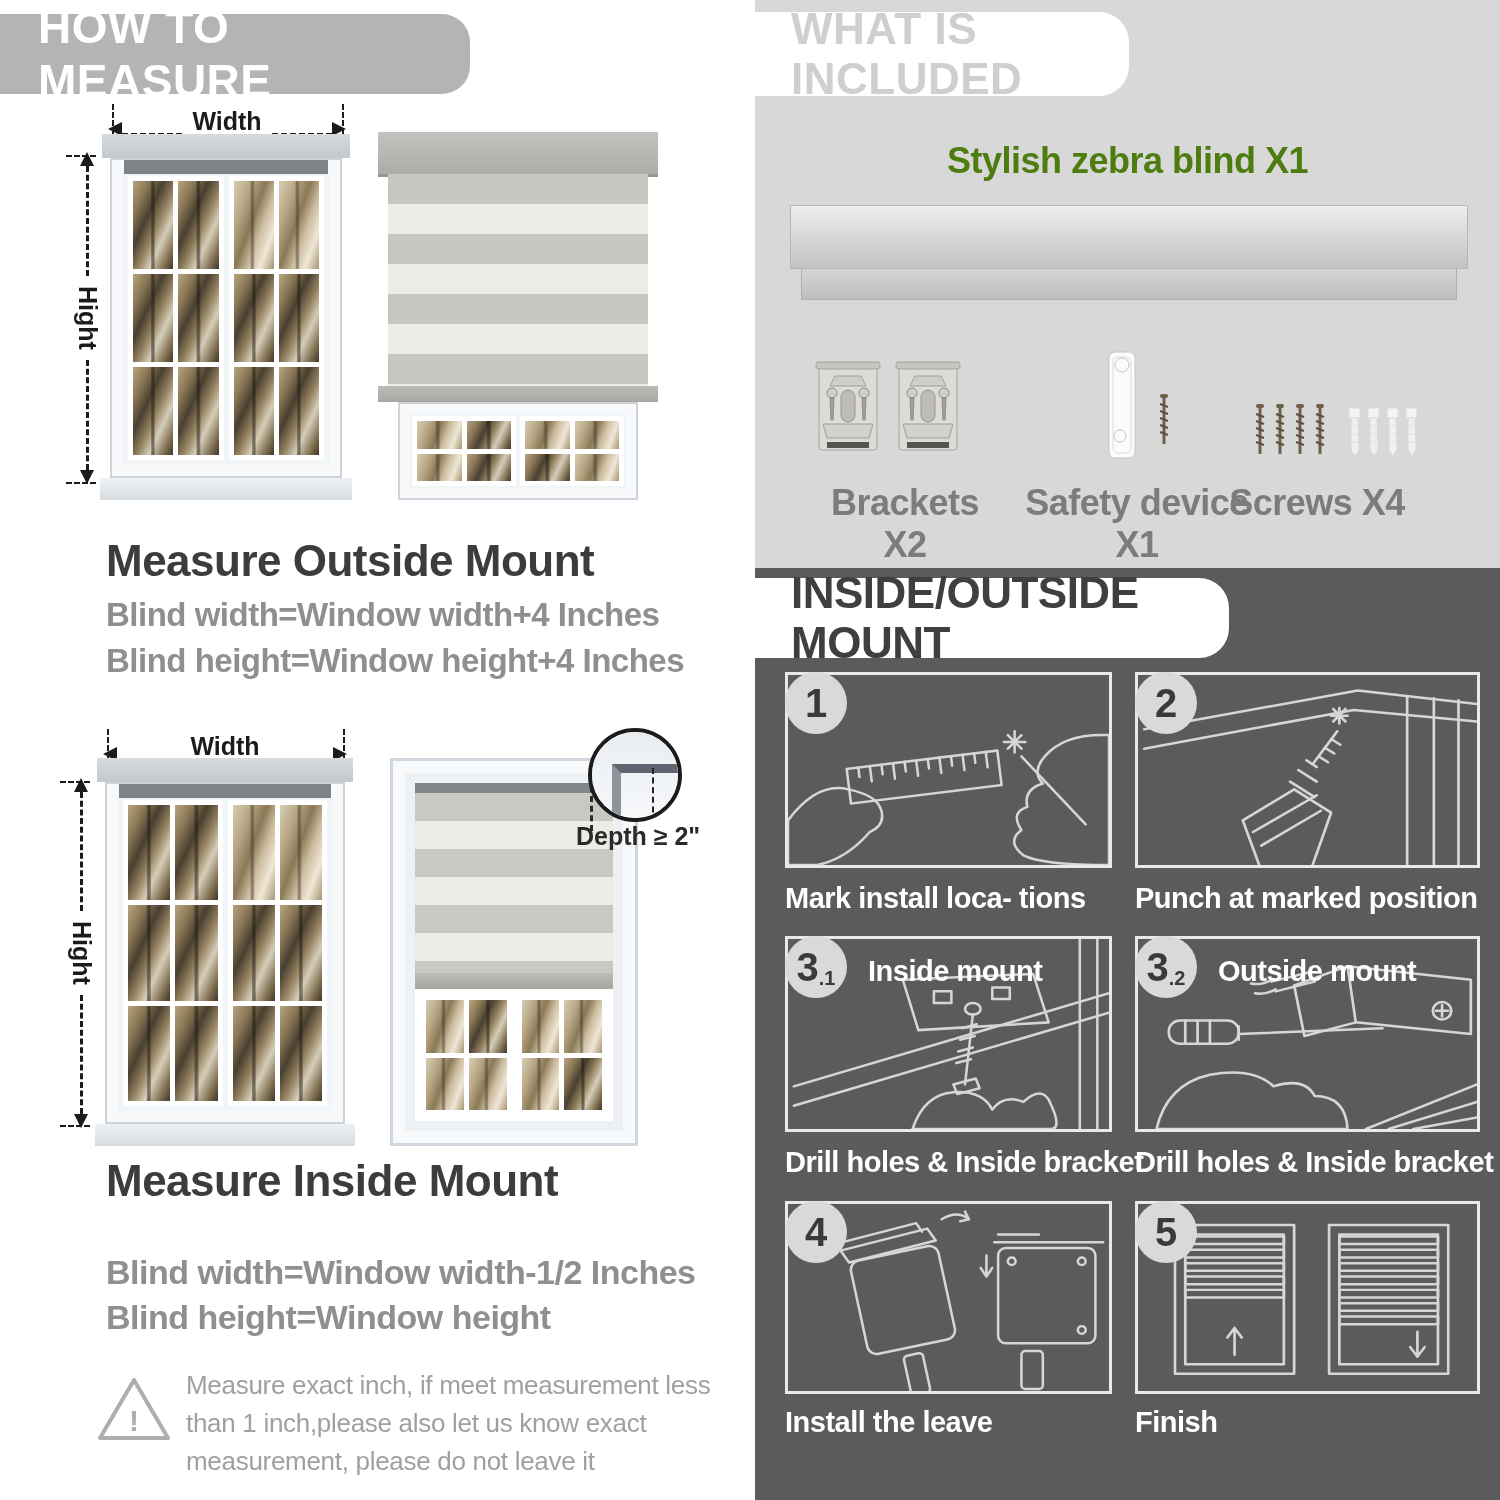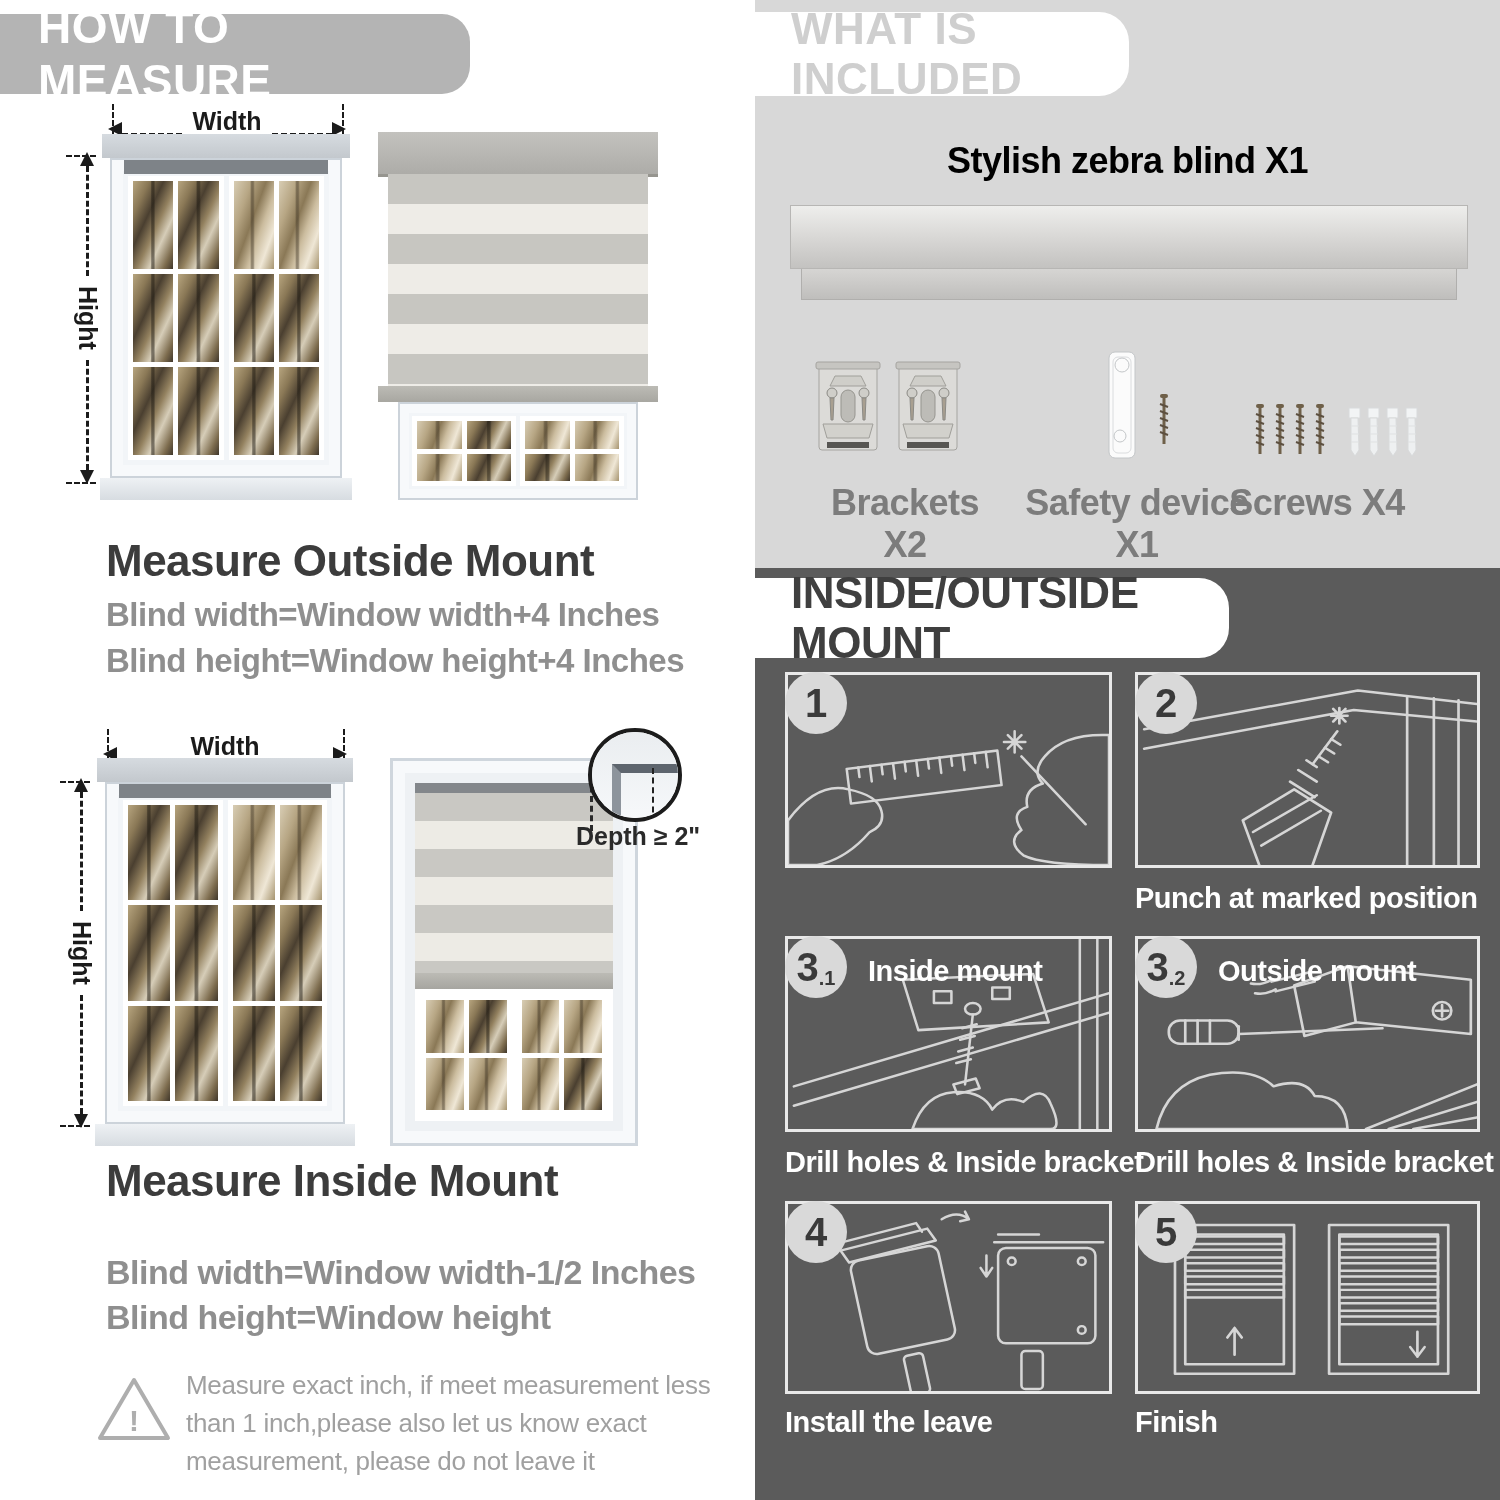--- a/index.html
+++ b/index.html
@@ -80,21 +80,21 @@
     border-top:9px solid #5e656e;border-left:9px solid #8d949c;}
   .detail-circle .dashline{position:absolute;right:24px;top:36px;bottom:-4px;border-left:2px dashed #222;}
   .depth-label{position:absolute;font-weight:700;font-size:25px;color:#2a2a2a;}
   
   .warn-wrap{position:absolute;}
   .warn-mark{position:absolute;left:0;top:0;width:76px;height:70px;display:flex;align-items:flex-end;
     justify-content:center;color:#aeaeae;font-weight:700;font-size:30px;padding-bottom:6px;box-sizing:border-box;}
   
   .rt{position:absolute;left:755px;top:0;width:745px;height:608px;background:#d8d8d8;}
   .product-title{position:absolute;left:0;right:0;top:140px;text-align:center;
-    font-weight:700;font-size:36px;color:#000000;letter-spacing:-0.5px;}
+    font-weight:700;font-size:36px;color:#4d7c0f;letter-spacing:-0.5px;}
   .headrail-main{position:absolute;left:35px;width:678px;top:205px;height:64px;
     background:linear-gradient(180deg,#eeeeec 0%,#dbdad8 45%,#c3c2c0 100%);border:1px solid #b7b6b4;box-sizing:border-box;}
   .headrail-sub{position:absolute;left:46px;width:656px;top:269px;height:31px;
     background:linear-gradient(180deg,#d6d5d3,#bfbebc);border:1px solid #b0afad;border-top:none;box-sizing:border-box;}
   .part-label{position:absolute;top:482px;font-weight:700;font-size:36px;color:#7c7c7c;text-align:center;letter-spacing:-0.5px;}
   .part{position:absolute;}
   
   .rb{position:absolute;left:755px;top:568px;width:745px;height:932px;background:#5b5b5b;}
   .step{position:absolute;border:3px solid #e9e9e9;box-sizing:border-box;background:#5b5b5b;overflow:visible;}
   .step svg.art{position:absolute;left:0;top:0;width:100%;height:100%;}
@@ -387,20 +387,21 @@
           <path d="M74 86 v10 M86 86 v16 M98 86 v10 M110 86 v16 M122 86 v10 M134 86 v16 M146 86 v10 M158 86 v16 M170 86 v10 M182 86 v16 M194 86 v10 M206 86 v16"></path>
         </g>
         <path d="M233 58 v22 M222 69 h22 M226 62 l14 14 M240 62 l-14 14"></path>
         <path d="M240 84 L306 154"></path>
         <path d="M330 62 Q284 60 264 84 Q250 100 262 112 Q242 118 246 136 Q228 142 240 160 Q224 172 242 186 Q262 196 330 196 Z"></path>
       </svg>
       <div class="badge-num">
         <span>1</span>
       </div>
     </div>
+    <div class="caption" style="left:30px;top:314px;">Mark install loca- tions</div>
 
     <div class="step" style="left:380px;top:104px;width:345px;height:196px;">
       <svg class="art" viewBox="0 0 330 196" preserveAspectRatio="none">
         <path d="M6 56 L214 16 L330 30"></path>
         <path d="M6 76 L210 36 L330 48"></path>
         <path d="M262 22 V196 M288 24 V196 M312 26 V196"></path>
         <path d="M118 196 L102 150 L152 118 L188 142 L170 196"></path>
         <path d="M112 162 l62 -38 M120 176 l58 -36"></path>
         <path d="M148 110 l24 16 M156 98 l18 12 M164 88 l10 7"></path>
         <path d="M170 92 L194 58"></path>

